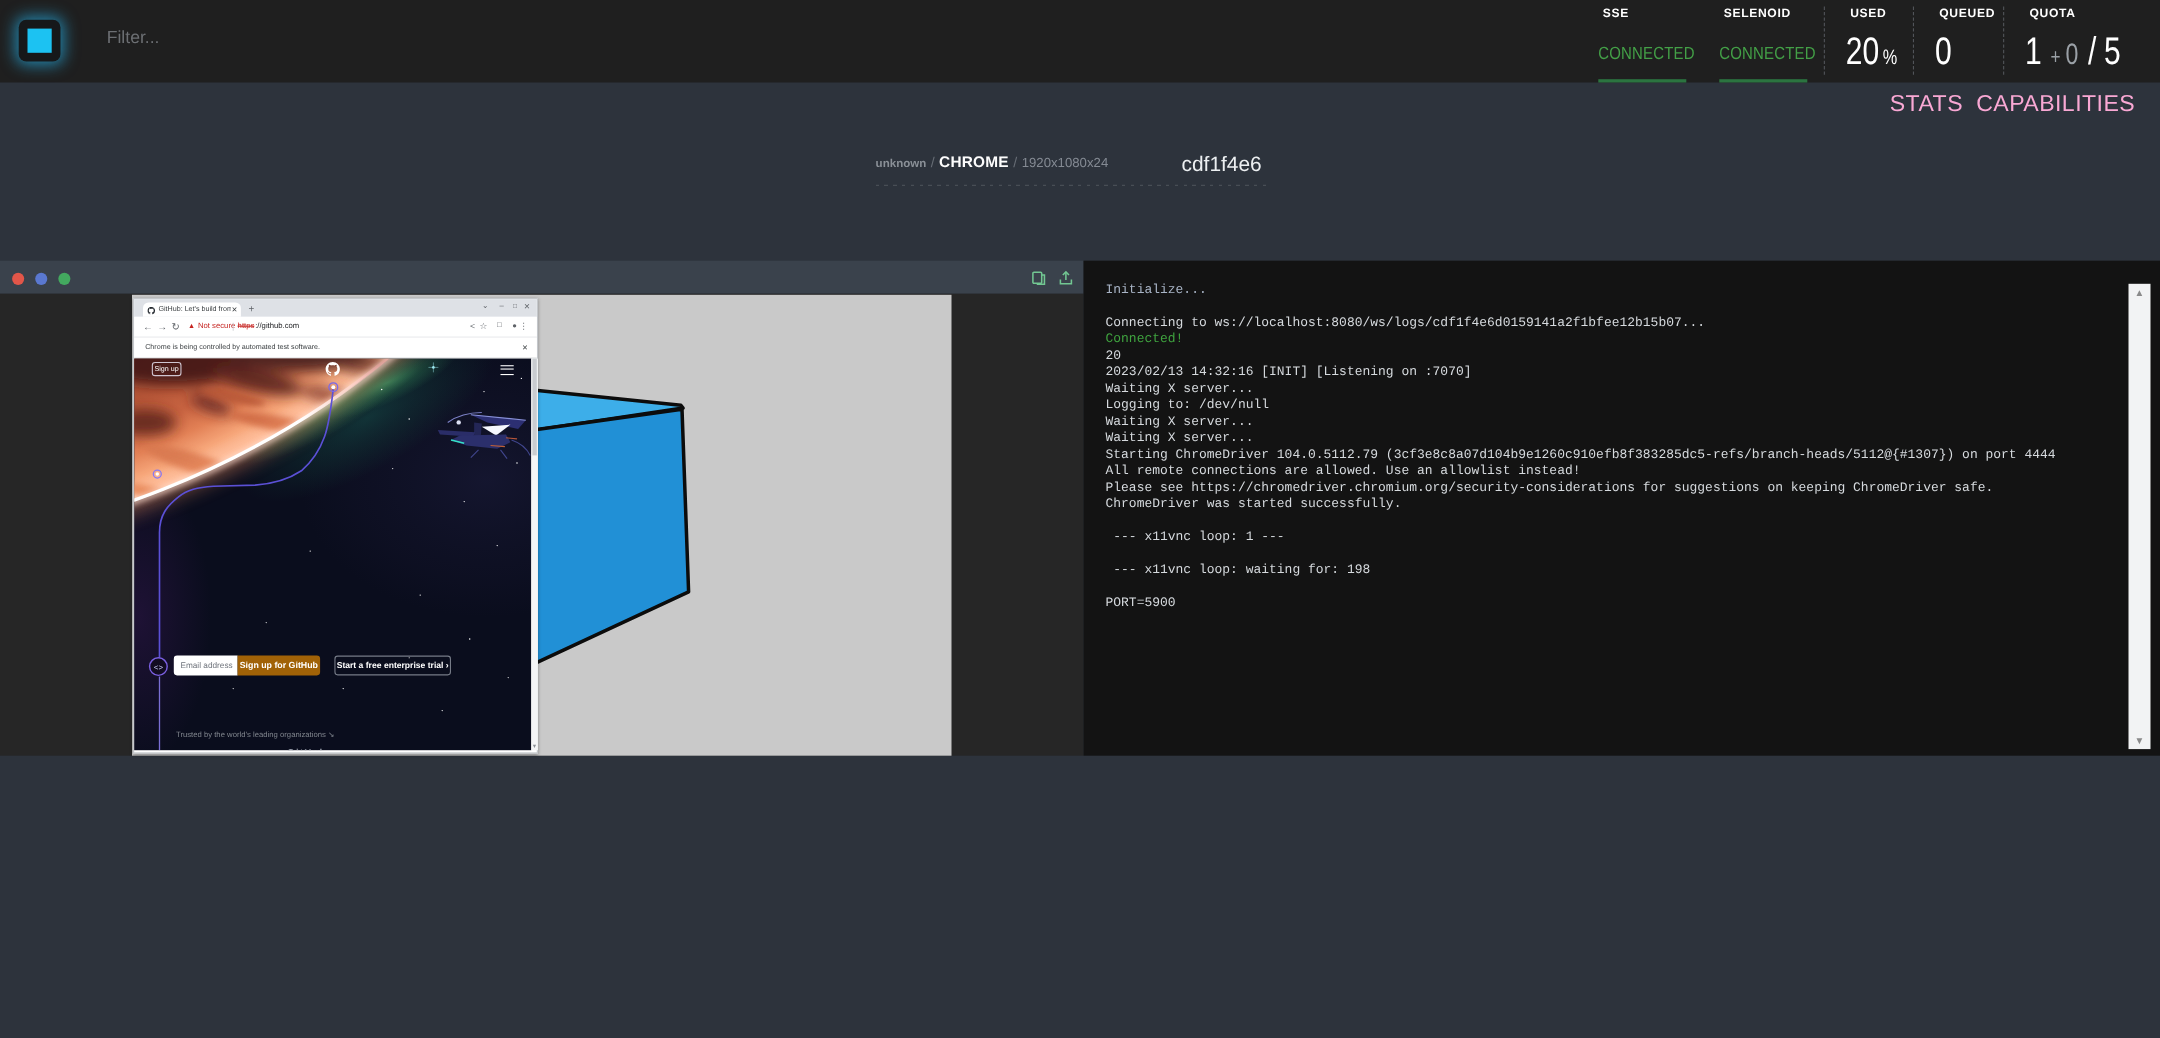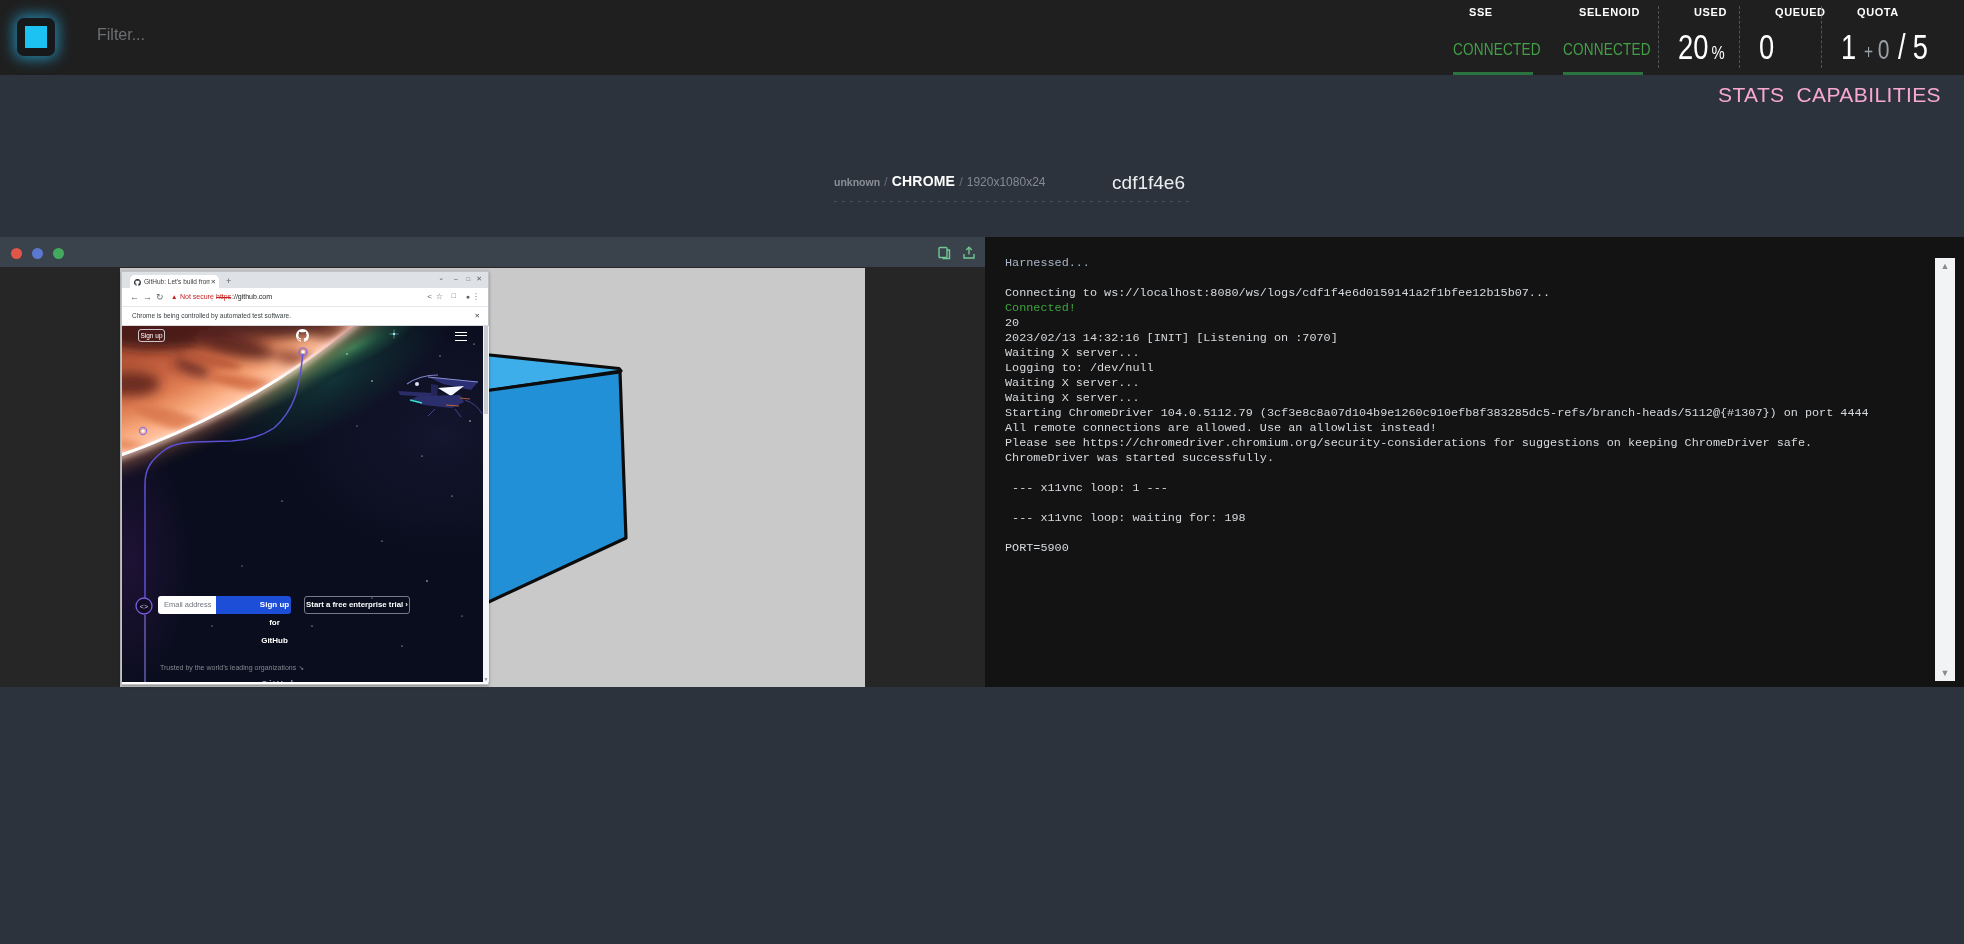--- a/index.html
+++ b/index.html
@@ -5,32 +5,32 @@
 * { margin:0; padding:0; box-sizing:border-box; }
 html,body { width:1964px; height:944px; background:#2d333c; font-family:"Liberation Sans", sans-serif; overflow:hidden; position:relative; }
 .abs { position:absolute; }
 
 
 #topbar { position:absolute; left:0; top:0; width:1964px; height:75px; background:#1f1f1f; }
 #logo { position:absolute; left:17px; top:18px; width:38px; height:38px; background:#16181a; border-radius:7px; box-shadow:0 0 14px 3px rgba(38,186,244,0.65); display:flex; align-items:center; justify-content:center; }
 #logo .in { width:22px; height:22px; background:#1cc2f2; }
 #filter { position:absolute; left:97px; top:26px; font-size:16px; color:#6c6f73; }
 .col { position:absolute; top:0; height:75px; }
-.col .lbl { position:absolute; top:6px; left:16px; font-size:11px; font-weight:bold; color:#fff; letter-spacing:0.6px; white-space:nowrap; }
+.col .lbl { position:absolute; top:6px; left:4px; font-size:11px; font-weight:bold; color:#fff; letter-spacing:0.6px; white-space:nowrap; }
 .col .conn { position:absolute; top:41px; left:0; font-size:16px; color:#43a047; letter-spacing:0.2px; white-space:nowrap; transform:scaleX(0.85); transform-origin:left center; }
 .col .bar { position:absolute; bottom:0; left:0; width:80px; height:3px; background:#2b7440; }
 .bignum { position:absolute; top:29px; left:0; font-size:35px; line-height:1; color:#fff; white-space:nowrap; transform:scaleX(0.78); transform-origin:left top; }
 .vsep { position:absolute; top:6px; height:62px; width:0; border-left:1px dashed #515459; }
 
 
 #nav { position:absolute; right:23px; top:83px; font-size:21px; color:#f9a8d4; letter-spacing:0.4px; }
 #nav span { margin-left:12px; }
 
 
-#session { position:absolute; left:834px; top:131px; width:355px; height:38px; background:repeating-linear-gradient(90deg,#4b5158 0 3px,transparent 3px 8px) left bottom/100% 1px no-repeat;margin-top:33px; }
+#session { position:absolute; left:796px; top:131px; width:355px; height:38px; background:repeating-linear-gradient(90deg,#4b5158 0 3px,transparent 3px 8px) left bottom/100% 1px no-repeat; }
 #session .l { position:absolute; left:0; top:8px; white-space:nowrap; }
 #session .id { position:absolute; right:4px; top:8px; font-size:19px; color:#eceff1; }
 .s-name { font-size:10.5px; font-weight:bold; color:#8a9097; }
 .s-sep { font-size:13px; color:#676d75; margin:0 4px; }
 .s-browser { font-size:14px; font-weight:bold; color:#fdfdfd; letter-spacing:0.2px; }
 .s-screen { font-size:12px; color:#848a93; }
 
 
 #vnc { position:absolute; left:0; top:237px; width:985px; height:450px; }
 #vnc-head { position:absolute; left:0; top:0; width:985px; height:30px; background:#3a424c; }
@@ -57,21 +57,21 @@
 #wsbar { position:absolute; left:361px; top:54px; width:6px; height:356px; background:#f4f5f6; }
 #wsbar .thumb { position:absolute; left:1px; top:0px; width:4px; height:88px; background:#c9ccd0; }
 
 
 .signup { position:absolute; left:16px; top:3px; width:27px; height:13px; border:1px solid rgba(240,240,255,0.8); border-radius:3px; color:#fff; font-size:6.5px; text-align:center; line-height:11px; }
 .burger { position:absolute; left:333px; top:6px; width:12px; height:9px; border-top:1.5px solid #fff; border-bottom:1.5px solid #fff; }
 .burger:after { content:""; display:block; margin-top:2.4px; border-top:1.5px solid #fff; }
 .h1 { position:absolute; left:36px; top:163px; font-size:28px; font-weight:bold; color:#fff; letter-spacing:-0.6px; white-space:nowrap; }
 .para { position:absolute; left:37px; top:199px; width:290px; font-size:11px; line-height:15px; color:#8d94a2; }
 .email { position:absolute; left:36px; top:270px; width:58px; height:18px; background:#fff; border-radius:3px 0 0 3px; font-size:7.5px; color:#70757d; line-height:18px; padding-left:6px; }
-.gh-btn { position:absolute; left:94px; top:270px; width:75px; height:18px; background:#1d4ed8; border-radius:0 3px 3px 0; color:#fff; font-size:8px; font-weight:bold; text-align:center; line-height:18px;padding-left:42px; }
+.gh-btn { position:absolute; left:94px; top:270px; width:75px; height:18px; background:#a16207; border-radius:0 3px 3px 0; color:#fff; font-size:8px; font-weight:bold; text-align:center; line-height:18px; }
 .trial { position:absolute; left:182px; top:270px; width:106px; height:18px; border:1px solid #767b87; border-radius:3px; color:#fff; font-size:7.8px; font-weight:bold; text-align:center; line-height:16px; white-space:nowrap; }
 .trusted { position:absolute; left:38px; top:338px; font-size:7px; color:#82878f; }
 .ghsliver { position:absolute; left:139px; top:353px; font-size:9px; font-weight:bold; color:#9aa0ad; letter-spacing:1px; }
 </style>
 </head>
 <body>
 
 <div id="topbar">
   <div id="logo">
       <div class="in"></div>
@@ -312,21 +312,21 @@
         <div id="wsbar">
             <div class="thumb"></div>
             <div style="position:absolute;left:0;bottom:0;width:6px;height:6px;color:#8a8f94;font-size:5px;line-height:6px;text-align:center;">▼</div>
           </div>
       </div>
     </div>
   </div>
 </div>
 
 <div id="logs">
-  <div id="logpre"><span class="ini">Harnessed...</span>
+  <div id="logpre"><span class="ini">Initialize...</span>
 
 Connecting to ws://localhost:8080/ws/logs/cdf1f4e6d0159141a2f1bfee12b15b07...
 <span class="ok">Connected!</span>
 20
 2023/02/13 14:32:16 [INIT] [Listening on :7070]
 Waiting X server...
 Logging to: /dev/null
 Waiting X server...
 Waiting X server...
 Starting ChromeDriver 104.0.5112.79 (3cf3e8c8a07d104b9e1260c910efb8f383285dc5-refs/branch-heads/5112@{#1307}) on port 4444

